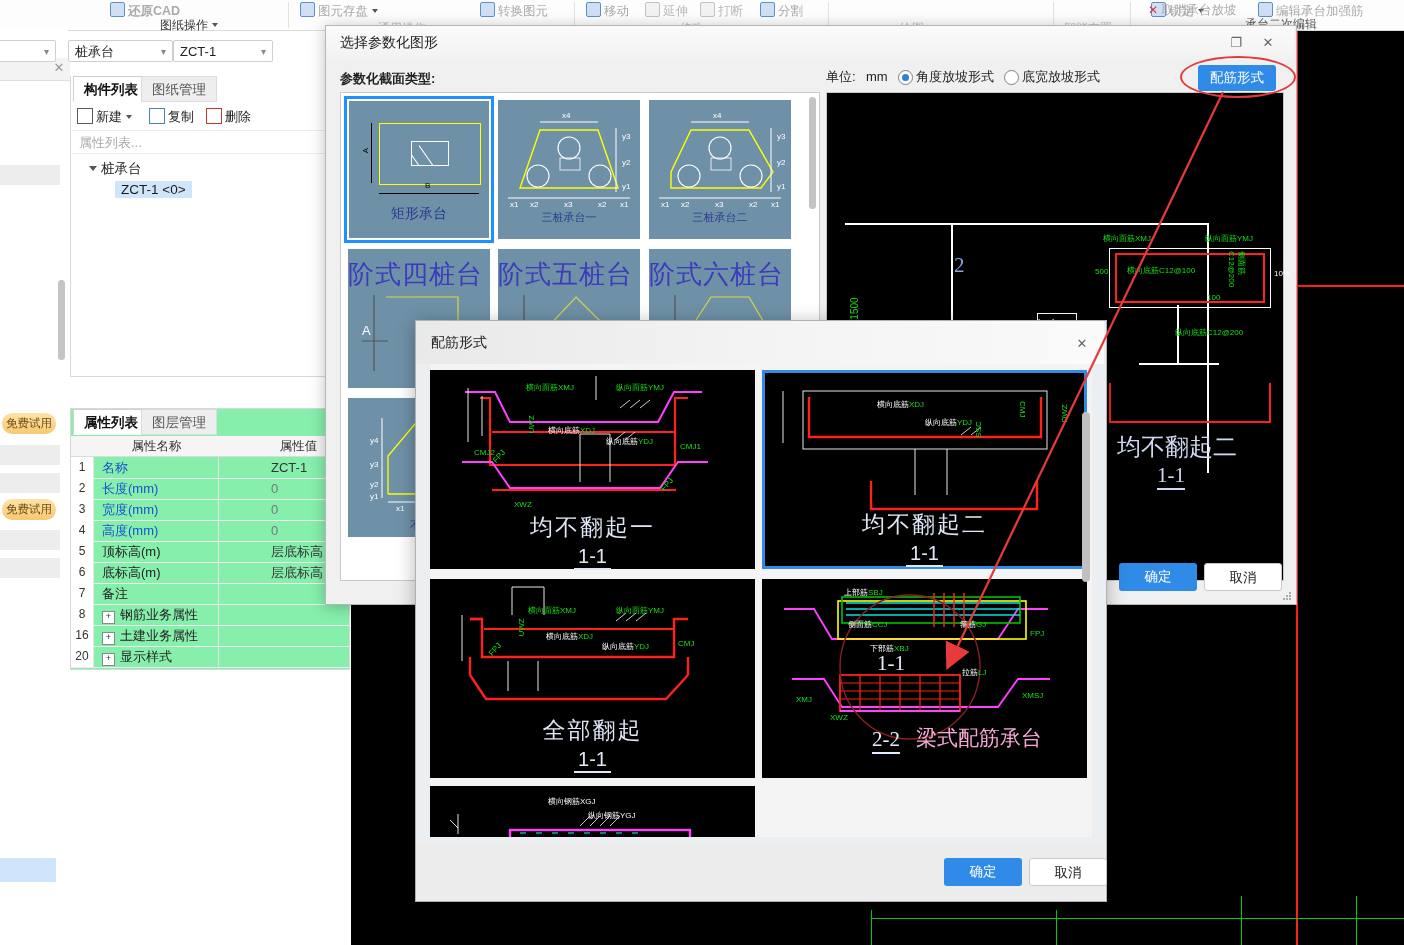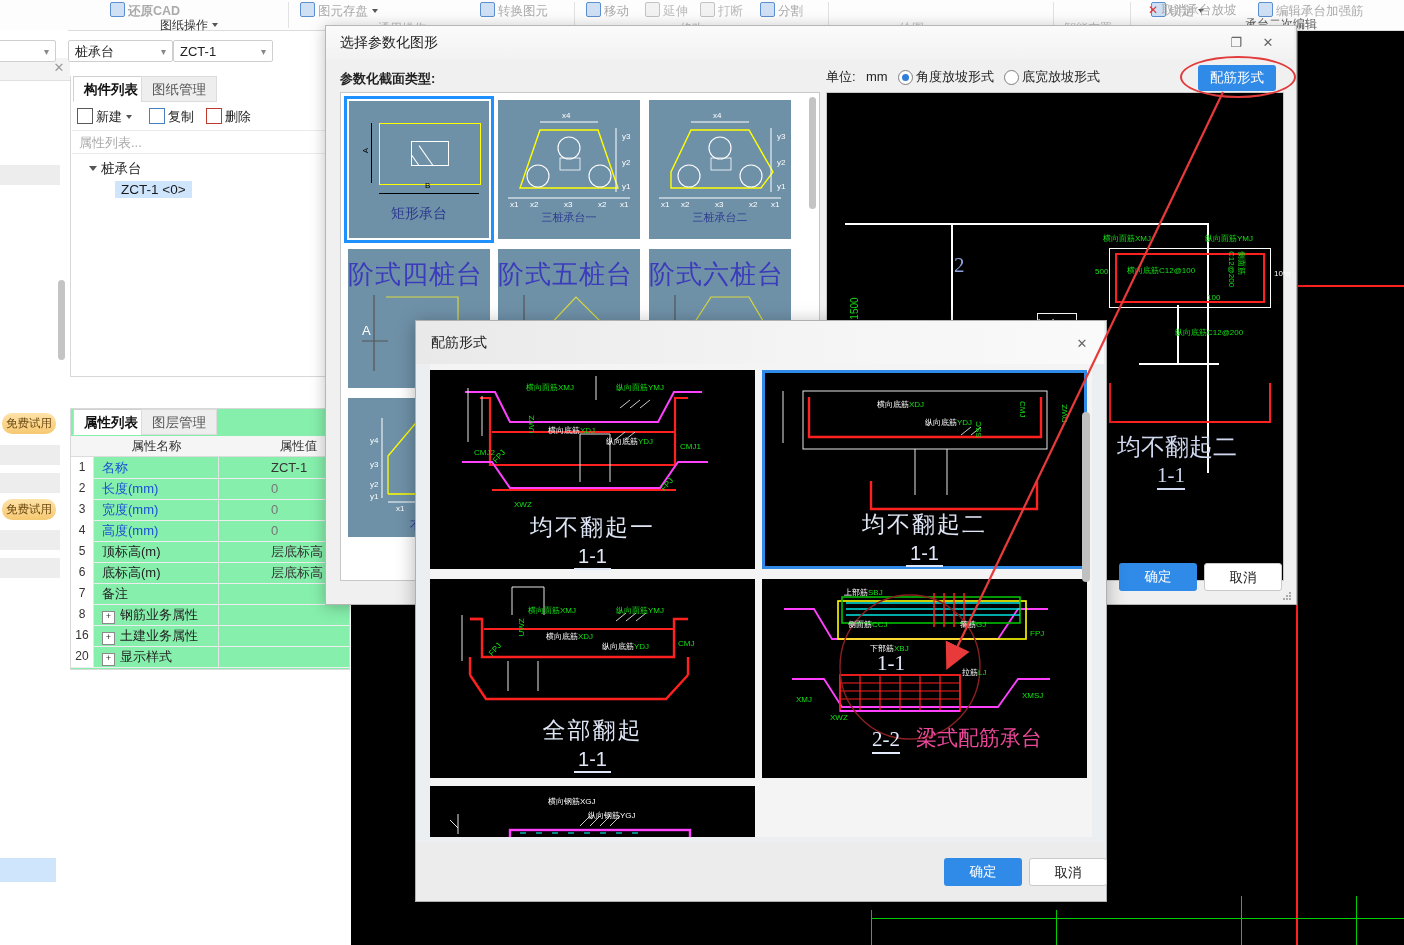--- a/index.html
+++ b/index.html
@@ -630,21 +630,21 @@
       <div class="gtxt" style="left:86px;top:40px;color:#fff;">侧面筋<span style="color:#15e015;">CCJ</span></div>
       <div class="gtxt" style="left:198px;top:40px;color:#fff;">箍筋<span style="color:#15e015;">GJ</span></div>
       <div class="gtxt" style="left:108px;top:64px;color:#fff;">下部筋<span style="color:#15e015;">XBJ</span></div>
       <div class="ctxt" style="left:115px;top:72px;font-size:21px;color:#e6ecff;">1-1</div>
       <div class="gtxt" style="left:200px;top:88px;color:#fff;">拉筋<span style="color:#15e015;">LJ</span></div>
       <div class="gtxt" style="left:34px;top:116px;">XMJ</div>
       <div class="gtxt" style="left:260px;top:112px;">XMSJ</div>
       <div class="gtxt" style="left:68px;top:134px;">XWZ</div>
       <div class="gtxt" style="left:268px;top:50px;">FPJ</div>
       <div class="ctxt" style="left:110px;top:148px;font-size:21px;color:#e6ecff;border-bottom:2px solid #e6ecff;">2-2</div>
-      <div class="ctxt" style="left:154px;top:145px;font-size:21px;color:#ec4899;text-align:center;">梁式配筋承台</div>
+      <div class="ctxt" style="left:154px;top:145px;font-size:21px;color:#f9a8d4;text-align:center;">梁式配筋承台</div>
     </div>
 
     <div class="card" style="left:0px;top:422px;height:55px;">
       <svg width="325" height="55" style="position:absolute;left:0;top:0;">
         <line x1="20" y1="34" x2="28" y2="42" stroke="#fff" stroke-width=".9"></line>
         <line x1="28" y1="28" x2="28" y2="48" stroke="#fff" stroke-width=".9"></line>
         <rect x="80" y="44" width="180" height="12" fill="none" stroke="#ff40ff" stroke-width="2.4"></rect>
         <g stroke="#00e5e5" stroke-width="1.2">
           <line x1="90" y1="47" x2="96" y2="47"></line>
             <line x1="106" y1="47" x2="112" y2="47"></line>

